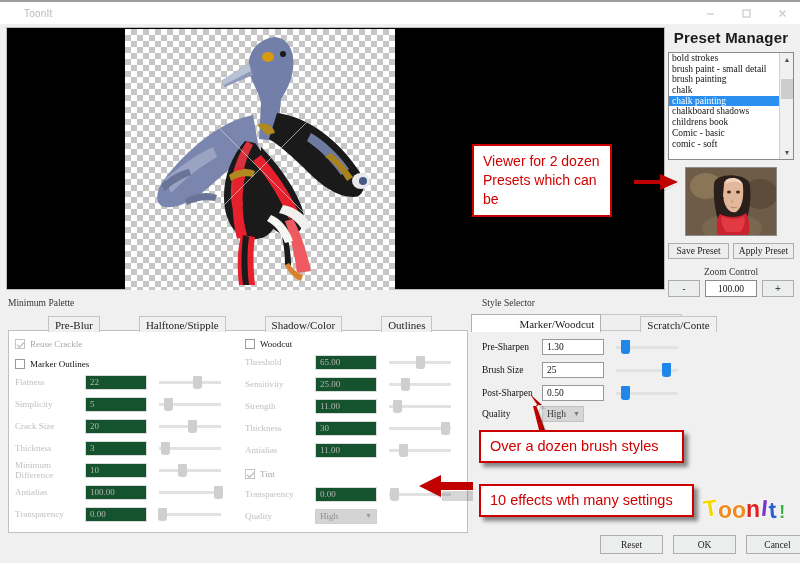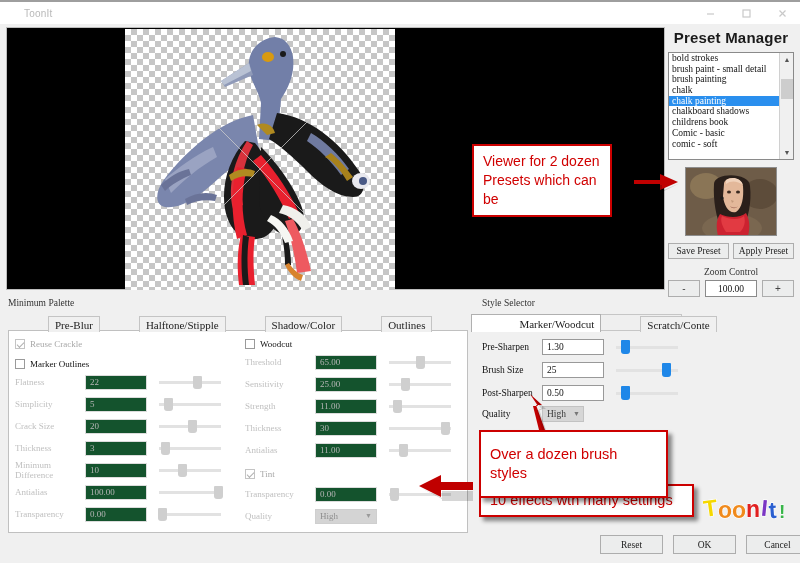--- a/index.html
+++ b/index.html
@@ -152,21 +152,21 @@
   #qualSel .cv{ position:absolute; right:3px; font-size:7px; color:#777; }
 
   
   .callout{
     position:absolute; background:#fff; border:2px solid #cc0000;
     box-shadow:4px 4px 4px rgba(0,0,0,.45);
     color:#d00000; font-size:14px; line-height:19px; padding:6px 9px;
     font-family:"Liberation Sans", sans-serif;
   }
   #callout1{ left:472px; top:144px; width:140px; }
-  #callout2{ left:479px; top:430px; width:189px; font-size:14.5px; padding:13px 9px; }
+  #callout2{ left:479px; top:430px; width:205px; font-size:14.5px; padding:5px 9px; }
   #callout3{ left:479px; top:484px; width:215px; font-size:14.5px; padding:5px 9px; }
   .arrow{ position:absolute; }
 
   
   #logo{ position:absolute; left:703px; top:492px; width:88px; height:34px; }
   #btnrow{ position:absolute; left:600px; top:535px; display:flex; gap:10px; }
   .bbtn{ width:63px; height:19px; background:#eceded; border:1px solid #adadad;
          font-size:9.5px; color:#222; display:flex; align-items:center; justify-content:center;
          font-family:"Liberation Serif", serif;}
 </style>

